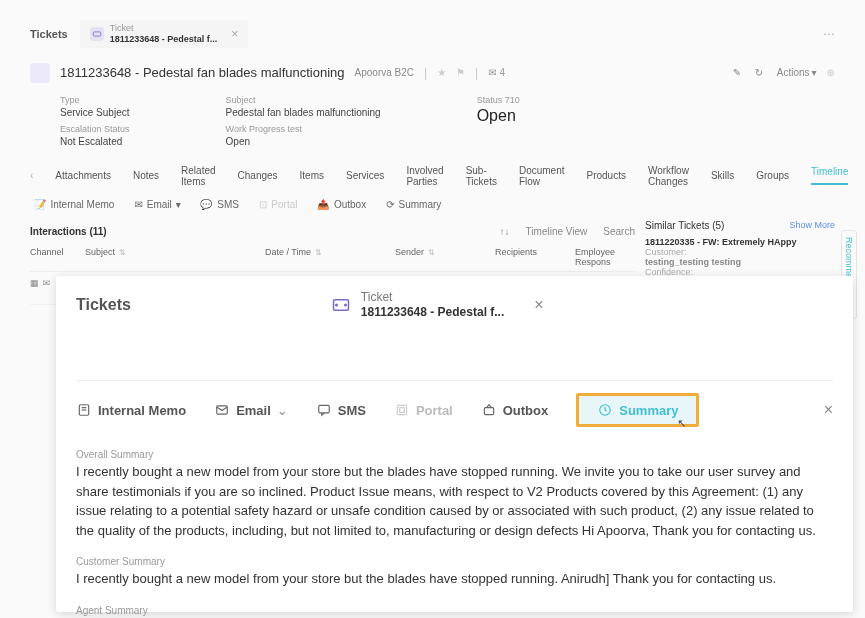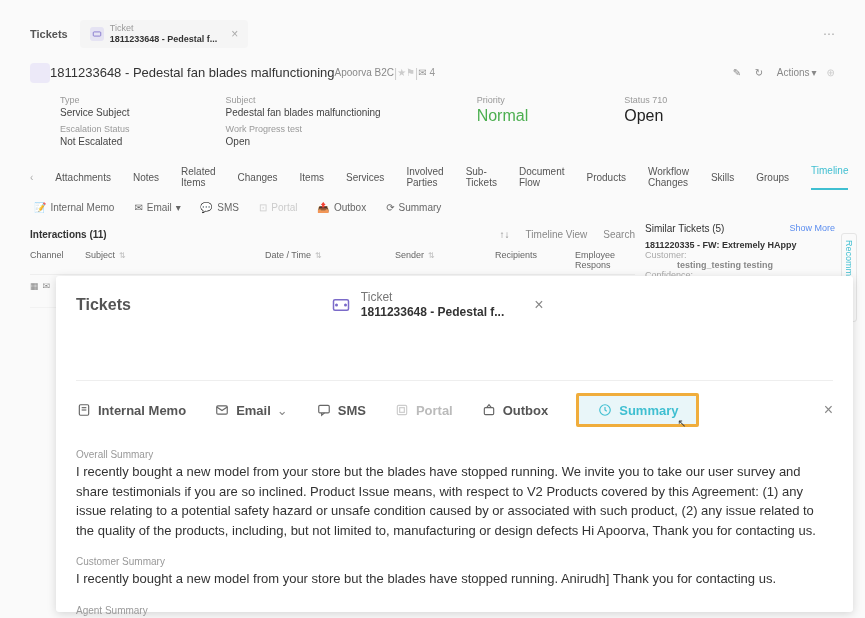--- a/index.html
+++ b/index.html
@@ -6,37 +6,37 @@
   body { font-family: -apple-system, BlinkMacSystemFont, "Segoe UI", Arial, sans-serif; background: #fff; color: #333; font-size: 12px; width: 865px; height: 618px; position: relative; overflow: hidden; }
   .bg-layer { filter: blur(0); position: absolute; top: 0; left: 0; right: 0; bottom: 0; padding: 20px 30px; background: #fafafa; }
   .top-bar { display: flex; align-items: center; gap: 12px; }
   .top-title { font-size: 11px; font-weight: 600; color: #555; }
   .doc-tab { display: flex; align-items: center; gap: 6px; background: #f5f5f5; padding: 3px 10px; border-radius: 4px; }
   .doc-tab-icon { width: 14px; height: 14px; background: #e5e3f3; border-radius: 3px; display: flex; align-items: center; justify-content: center; }
   .doc-tab-text { font-size: 9px; line-height: 1.2; }
   .doc-tab-text .sub { color: #999; }
   .doc-tab-close { color: #aaa; cursor: pointer; margin-left: 8px; }
   .ellipsis { margin-left: auto; color: #aaa; }
-  .header-row { margin-top: 15px; display: flex; align-items: center; gap: 0; }
+  .header-row { margin-top: 15px; display: flex; align-items: center; gap: 10px; }
   .header-icon { width: 20px; height: 20px; background: #ece9f8; border-radius: 4px; }
   .header-title { font-size: 13px; color: #333; font-weight: 500; }
   .header-user { font-size: 10px; color: #888; }
   .header-actions { margin-left: auto; display: flex; gap: 10px; align-items: center; color: #888; font-size: 10px; }
   .pencil-ico, .refresh-ico { width: 12px; height: 12px; display:inline-block; }
   .pencil-ico::before { content: "✎"; }
   .refresh-ico::before { content: "↻"; }
   .actions-dd { display: flex; align-items: center; gap: 2px; }
   .info-grid { display: flex; margin-top: 12px; padding-left: 30px; gap: 96px; }
   .info-col .lbl { font-size: 9px; color: #999; margin-bottom: 2px; }
   .info-col .val { font-size: 10px; color: #444; }
   .info-col .big-green { font-size: 16px; color: #4caf50; }
   .info-col .big-black { font-size: 16px; color: #222; }
   .sub-info { margin-top: 6px; }
   .tabs-row { margin-top: 18px; display: flex; gap: 22px; font-size: 10px; color: #555; align-items: center; }
-  .tabs-row span.active { color: #3fbfd1; border-bottom: 2px solid #3fbfd1; padding-bottom: 12px; }
+  .tabs-row span.active { color: #3fbfd1; border-bottom: 2px solid #3fbfd1; padding-bottom: 6px; }
   .toolbar-row { display: flex; gap: 12px; font-size: 10px; color: #666; margin-top: 10px; align-items: center; }
   .toolbar-item { display: flex; align-items: center; gap: 4px; padding: 2px 4px; }
   .content-split { display: flex; margin-top: 8px; gap: 10px; }
   .left-pane { flex: 1; }
   .interactions-hdr { display: flex; align-items: center; font-size: 10px; color: #333; padding: 6px 0; }
   .interactions-hdr .title { font-weight: 600; }
   .interactions-hdr .right { margin-left: auto; display: flex; gap: 16px; color: #888; }
   .table-hdr { display: flex; font-size: 9px; color: #666; padding: 4px 0; border-bottom: 1px solid #eee; }
   .col-channel { width: 55px; }
   .col-subject { flex: 1; }
@@ -46,21 +46,21 @@
   .col-emp { width: 60px; }
   .sort-ico::after { content: "⇅"; color: #bbb; margin-left: 4px; font-size: 8px; }
   .table-row { display: flex; font-size: 9px; color: #444; padding: 6px 0; border-bottom: 1px solid #f2f2f2; }
   .right-pane { width: 190px; position: relative; }
   .reco-tab { position: absolute; right: -22px; top: 10px; writing-mode: vertical-lr; font-size: 9px; color: #3fbfd1; border: 1px solid #e5e5e5; padding: 6px 2px; border-radius: 3px; }
   .sim-hdr { display: flex; justify-content: space-between; font-size: 10px; margin-bottom: 6px; }
   .sim-hdr .show-more { color: #5b8def; font-size: 9px; }
   .sim-item { font-size: 9px; margin-bottom: 8px; }
   .sim-item .title { font-weight: 700; color: #333; }
   .sim-item .meta { color: #aaa; }
-  .sim-item .sub { color: #888; font-weight: 600; margin-left: 32px; }
+  .sim-item .sub { color: #888; font-weight: 600; }
   .badge-red { display: inline-block; background: #e74c3c; color: #fff; padding: 1px 4px; border-radius: 2px; font-size: 7px; }
   .rowicons { display: flex; gap: 4px; color: #888; }
 
   
   .overlay { position: absolute; left: 56px; top: 276px; right: 12px; bottom: 6px; background: #fff; border-radius: 3px; box-shadow: 0 2px 10px rgba(0,0,0,0.15); padding: 14px 20px; z-index: 10; }
   .ov-head { display: flex; align-items: center; }
   .ov-tickets { font-size: 16px; font-weight: 600; color: #555; }
   .ov-tab { display: flex; align-items: center; gap: 10px; margin-left: 200px; }
   .ov-tab-icon { width: 20px; height: 16px; display: flex; align-items: center; justify-content: center; }
   .ov-tab-text { font-size: 12px; line-height: 1.25; }
@@ -133,24 +133,20 @@
     </div>
     <div class="info-col">
       <div class="lbl">Subject</div>
       <div class="val">Pedestal fan blades malfunctioning</div>
       <div class="sub-info">
         <div class="lbl">Work Progress test</div>
         <div class="val">Open</div>
       </div>
     </div>
     <div class="info-col">
-      <div class="lbl">Priority</div>
-      <div class="big-green">Normal</div>
-    </div>
-    <div class="info-col">
       <div class="lbl">Status 710</div>
       <div class="big-black">Open</div>
     </div>
   </div>
 
   <div class="tabs-row">
     <span style="color:#aaa;">‹</span>
     <span>Attachments</span>
     <span>Notes</span>
     <span>Related Items</span>

